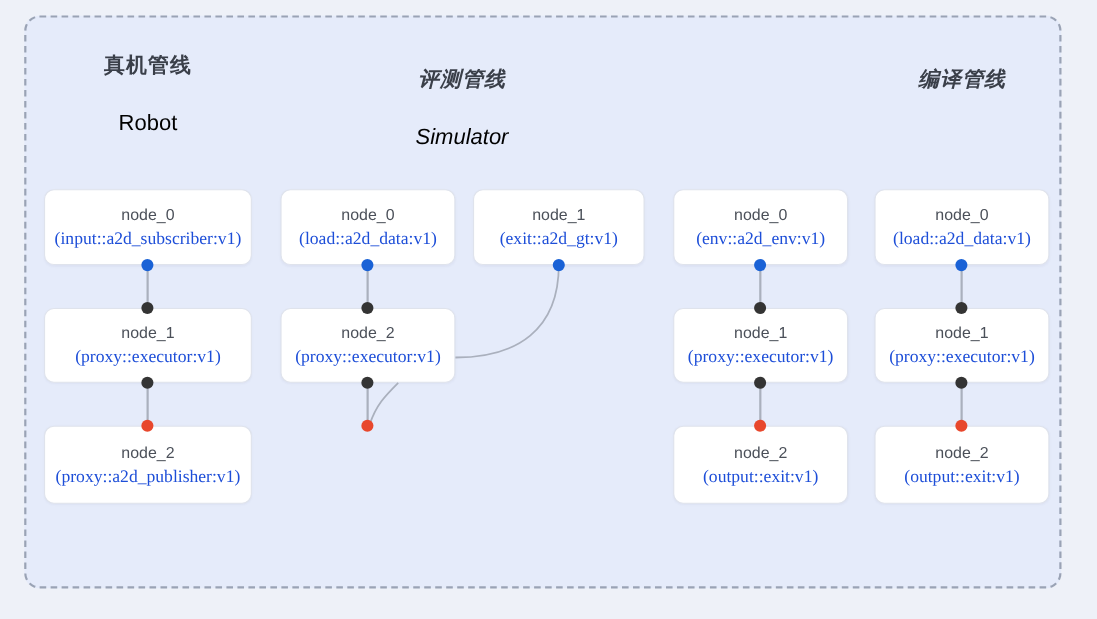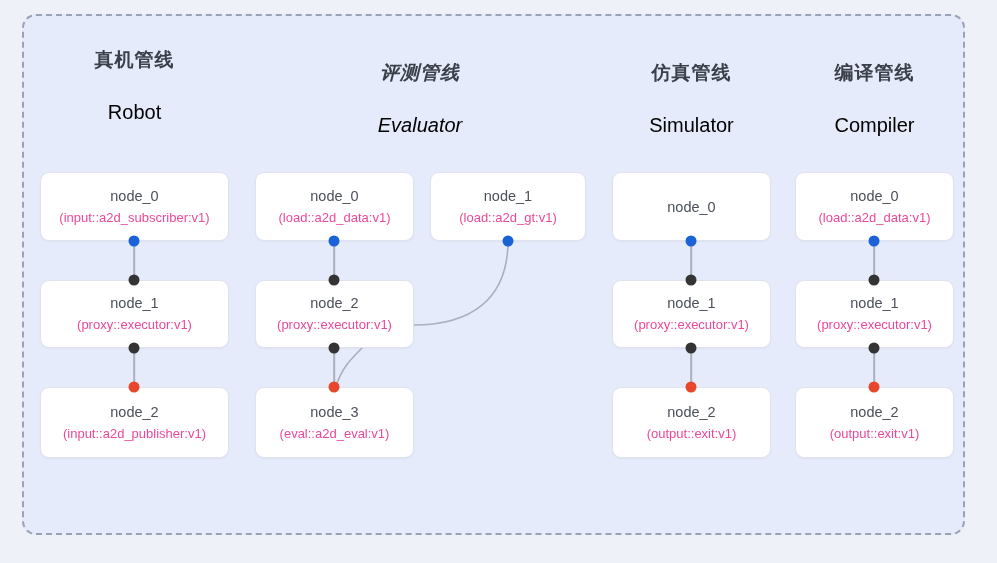--- a/index.html
+++ b/index.html
@@ -67,24 +67,25 @@
     justify-content: center;
     box-shadow: 0 1px 2px rgba(70,80,110,0.05);
   }
   .node-name {
     font-size: 14.5px;
     color: #4b5059;
     line-height: 22px;
     white-space: nowrap;
   }
   .node-type {
-    font-size: 13px;
-    color: #ec4899;
+    font-size: 16px;
+    color: #1d4ed8;
     line-height: 22px;
     white-space: nowrap;
+    font-family: Liberation Serif, serif;
   }
   
   .dot {
     position: absolute;
     width: 11px;
     height: 11px;
     border-radius: 50%;
     transform: translate(-50%, -50%);
   }
   .dot-blue  { background: #1a62d6; }
@@ -121,95 +122,87 @@
   <div class="node" style="left:40px; top:172px; width:189px; height:69px;">
     <div class="node-name">node_0</div>
     <div class="node-type">(input::a2d_subscriber:v1)</div>
   </div>
   <div class="node" style="left:40px; top:280px; width:189px; height:68px;">
     <div class="node-name">node_1</div>
     <div class="node-type">(proxy::executor:v1)</div>
   </div>
   <div class="node" style="left:40px; top:387px; width:189px; height:71px;">
     <div class="node-name">node_2</div>
-    <div class="node-type">(input::a2d_publisher:v1)</div>
+    <div class="node-type">(proxy::a2d_publisher:v1)</div>
   </div>
 
   <div class="edge-line" style="left:134px; top:241px; height:39px;"></div>
   <div class="edge-line" style="left:134px; top:348px; height:39px;"></div>
 
   <div class="dot dot-blue" style="left:134px; top:241px;"></div>
   <div class="dot dot-black" style="left:134px; top:280px;"></div>
   <div class="dot dot-black" style="left:134px; top:348px;"></div>
   <div class="dot dot-red" style="left:134px; top:387px;"></div>
 
   <div class="col-head" style="left:255px; top:60px; width:330px;font-style:italic;">
     <div class="col-title-cn">评测管线</div>
-    <div class="col-title-en">Evaluator</div>
+    <div class="col-title-en">Simulator</div>
   </div>
 
   <div class="node" style="left:255px; top:172px; width:159px; height:69px;">
     <div class="node-name">node_0</div>
     <div class="node-type">(load::a2d_data:v1)</div>
   </div>
   <div class="node" style="left:430px; top:172px; width:156px; height:69px;">
     <div class="node-name">node_1</div>
-    <div class="node-type">(load::a2d_gt:v1)</div>
+    <div class="node-type">(exit::a2d_gt:v1)</div>
   </div>
   <div class="node" style="left:255px; top:280px; width:159px; height:68px;">
     <div class="node-name">node_2</div>
     <div class="node-type">(proxy::executor:v1)</div>
-  </div>
-  <div class="node" style="left:255px; top:387px; width:159px; height:71px;">
-    <div class="node-name">node_3</div>
-    <div class="node-type">(eval::a2d_eval:v1)</div>
   </div>
 
   <div class="edge-line" style="left:334px; top:241px; height:39px;"></div>
   <div class="edge-line" style="left:334px; top:348px; height:39px;"></div>
 
   <svg class="edges" viewBox="0 0 997 563">
     <path d="M 508,241 C 508,300 470,325 414,325" fill="none" stroke="#aab0bd" stroke-width="1.6"></path>
     <path d="M 362,348 C 350,360 342,368 336,386" fill="none" stroke="#aab0bd" stroke-width="1.6"></path>
   </svg>
 
   <div class="dot dot-blue" style="left:334px; top:241px;"></div>
   <div class="dot dot-blue" style="left:508px; top:241px;"></div>
   <div class="dot dot-black" style="left:334px; top:280px;"></div>
   <div class="dot dot-black" style="left:334px; top:348px;"></div>
   <div class="dot dot-red" style="left:334px; top:387px;"></div>
 
-  <div class="col-head" style="left:612px; top:60px; width:159px;">
-    <div class="col-title-cn">仿真管线</div>
-    <div class="col-title-en">Simulator</div>
-  </div>
 
   <div class="node" style="left:612px; top:172px; width:159px; height:69px;">
     <div class="node-name">node_0</div>
+    <div class="node-type">(env::a2d_env:v1)</div>
   </div>
   <div class="node" style="left:612px; top:280px; width:159px; height:68px;">
     <div class="node-name">node_1</div>
     <div class="node-type">(proxy::executor:v1)</div>
   </div>
   <div class="node" style="left:612px; top:387px; width:159px; height:71px;">
     <div class="node-name">node_2</div>
     <div class="node-type">(output::exit:v1)</div>
   </div>
 
   <div class="edge-line" style="left:691px; top:241px; height:39px;"></div>
   <div class="edge-line" style="left:691px; top:348px; height:39px;"></div>
 
   <div class="dot dot-blue" style="left:691px; top:241px;"></div>
   <div class="dot dot-black" style="left:691px; top:280px;"></div>
   <div class="dot dot-black" style="left:691px; top:348px;"></div>
   <div class="dot dot-red" style="left:691px; top:387px;"></div>
 
-  <div class="col-head" style="left:795px; top:60px; width:159px;">
+  <div class="col-head" style="left:795px; top:60px; width:159px;font-style:italic;">
     <div class="col-title-cn">编译管线</div>
-    <div class="col-title-en">Compiler</div>
   </div>
 
   <div class="node" style="left:795px; top:172px; width:159px; height:69px;">
     <div class="node-name">node_0</div>
     <div class="node-type">(load::a2d_data:v1)</div>
   </div>
   <div class="node" style="left:795px; top:280px; width:159px; height:68px;">
     <div class="node-name">node_1</div>
     <div class="node-type">(proxy::executor:v1)</div>
   </div>

